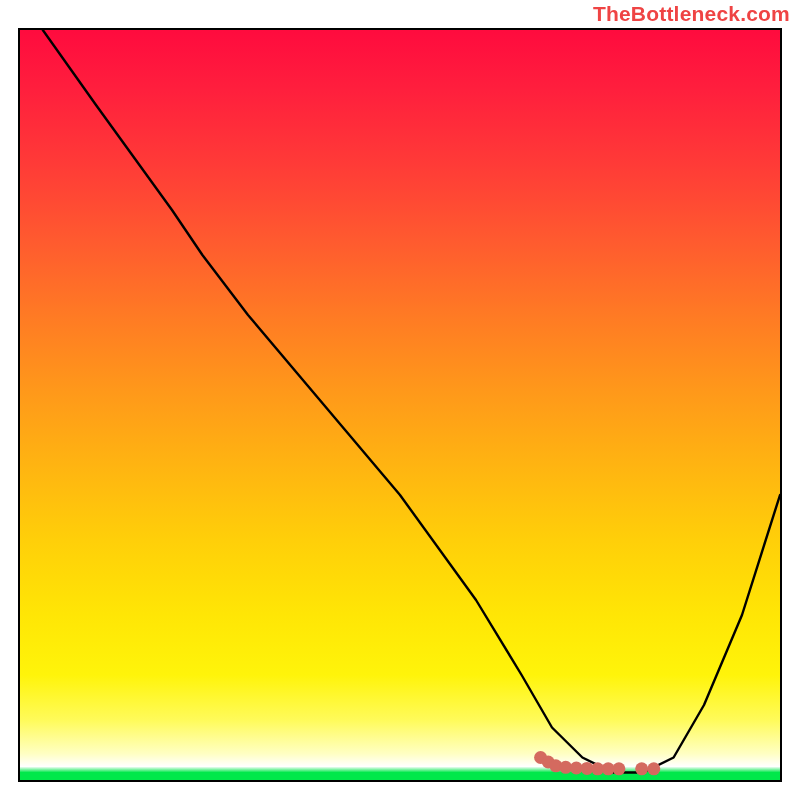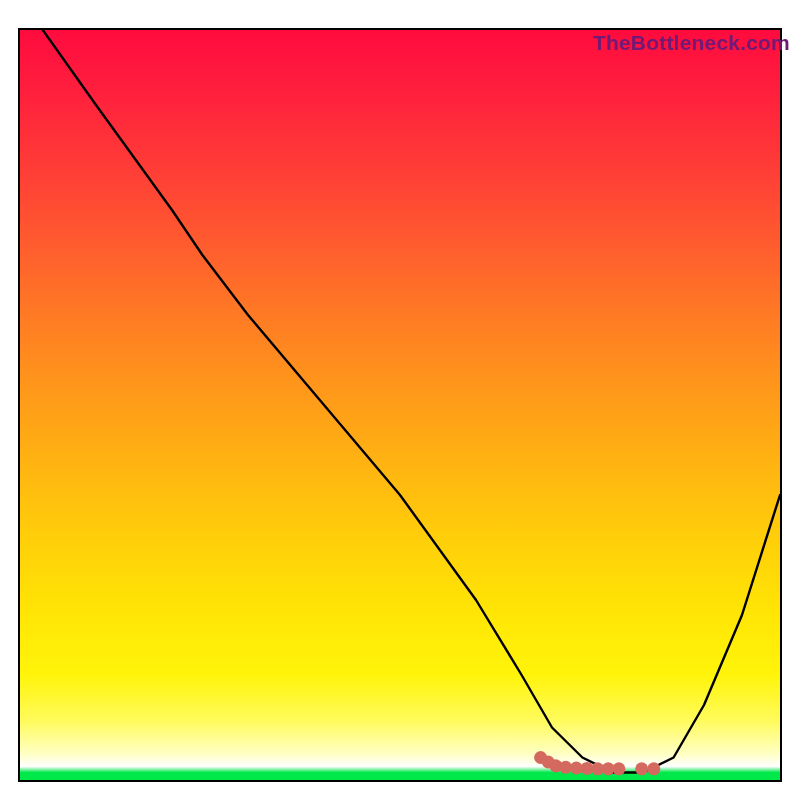--- a/index.html
+++ b/index.html
@@ -15,24 +15,23 @@
     position: relative;
     width: 800px;
     height: 800px;
   }
   .watermark {
     position: absolute;
     top: 2px;
     right: 10px;
     font-size: 21px;
     font-weight: 600;
-    color: #701a75;
+    color: #ef4444;
     letter-spacing: 0.2px;
     z-index: 30;
-    margin-top: 29px;
   }
   .plot {
     position: absolute;
     left: 18px;
     top: 28px;
     width: 764px;
     height: 754px;
     border: 2px solid #000;
     box-sizing: border-box;
     overflow: hidden;

